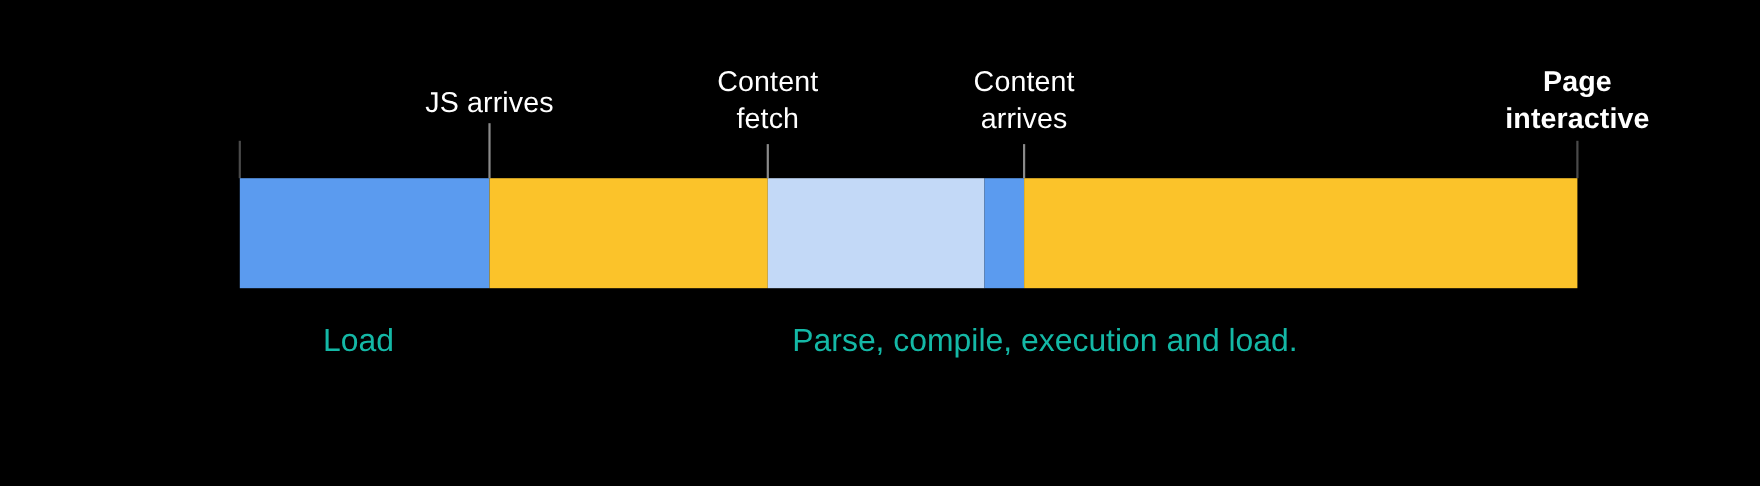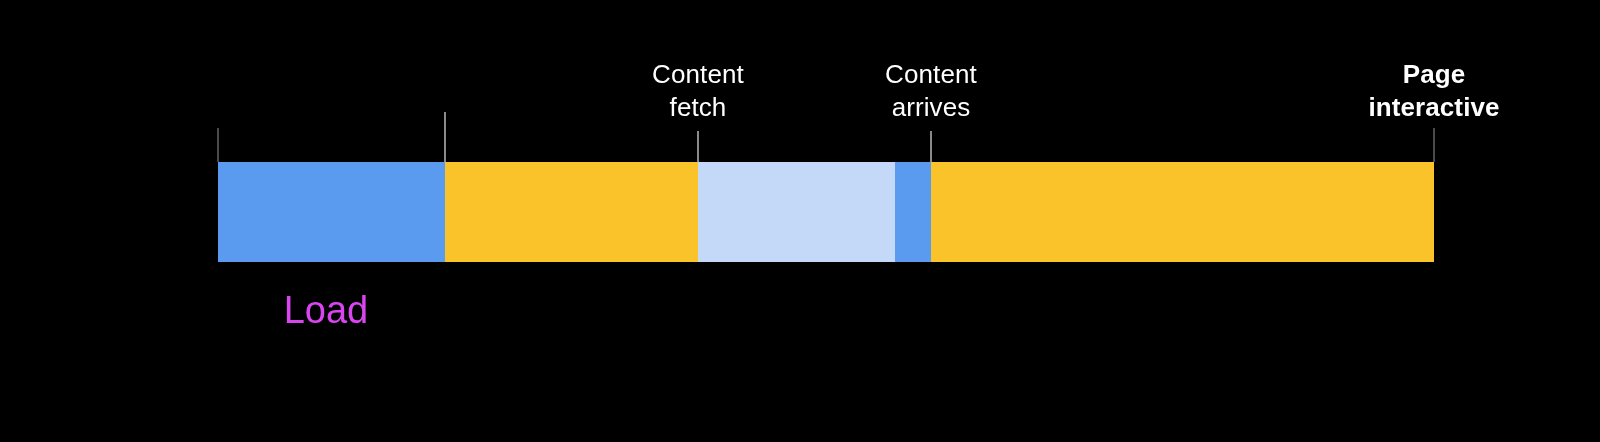--- a/index.html
+++ b/index.html
@@ -49,33 +49,34 @@
     height: 100px;
     width: 1216px;
     display: flex;
     flex-direction: row;
   }
   .seg { height: 100%; }
 
   
   .caption {
     position: absolute;
-    color: #d946ef;
-    font-size: 38px;
+    color: #14b8a6;
+    font-size: 29px;
     line-height: 40px;
     white-space: nowrap;
     text-align: center;
   }
 </style>
 </head>
 <body>
 
 <div id="stage">
 
 
+  <div class="callout" style="left:337px; top:77px; width:216px;">JS arrives</div>
 
   <div class="callout two-line" style="left:590px; top:58px; width:216px;">Content
 fetch</div>
 
   <div class="callout two-line" style="left:823px; top:58px; width:216px;">Content
 arrives</div>
 
   <div class="callout two-line" style="left:1326px; top:58px; width:216px;font-weight:bold;">Page
 interactive</div>
 
@@ -88,14 +89,15 @@
   <div id="bar">
     <div class="seg" style="width:227px; background:#5b9bef;"></div>
     <div class="seg" style="width:253px; background:#fbc32a;"></div>
     <div class="seg" style="width:197px; background:#c3d9f7;"></div>
     <div class="seg" style="width:36px;  background:#5b9bef;"></div>
     <div class="seg" style="width:503px; background:#fbc32a;"></div>
   </div>
 
   <div class="caption" style="left:176px; top:290px; width:300px;">Load</div>
 
+  <div class="caption" style="left:550px; top:290px; width:800px;">Parse, compile, execution and load.</div>
 
 </div>
 
 </body></html>

